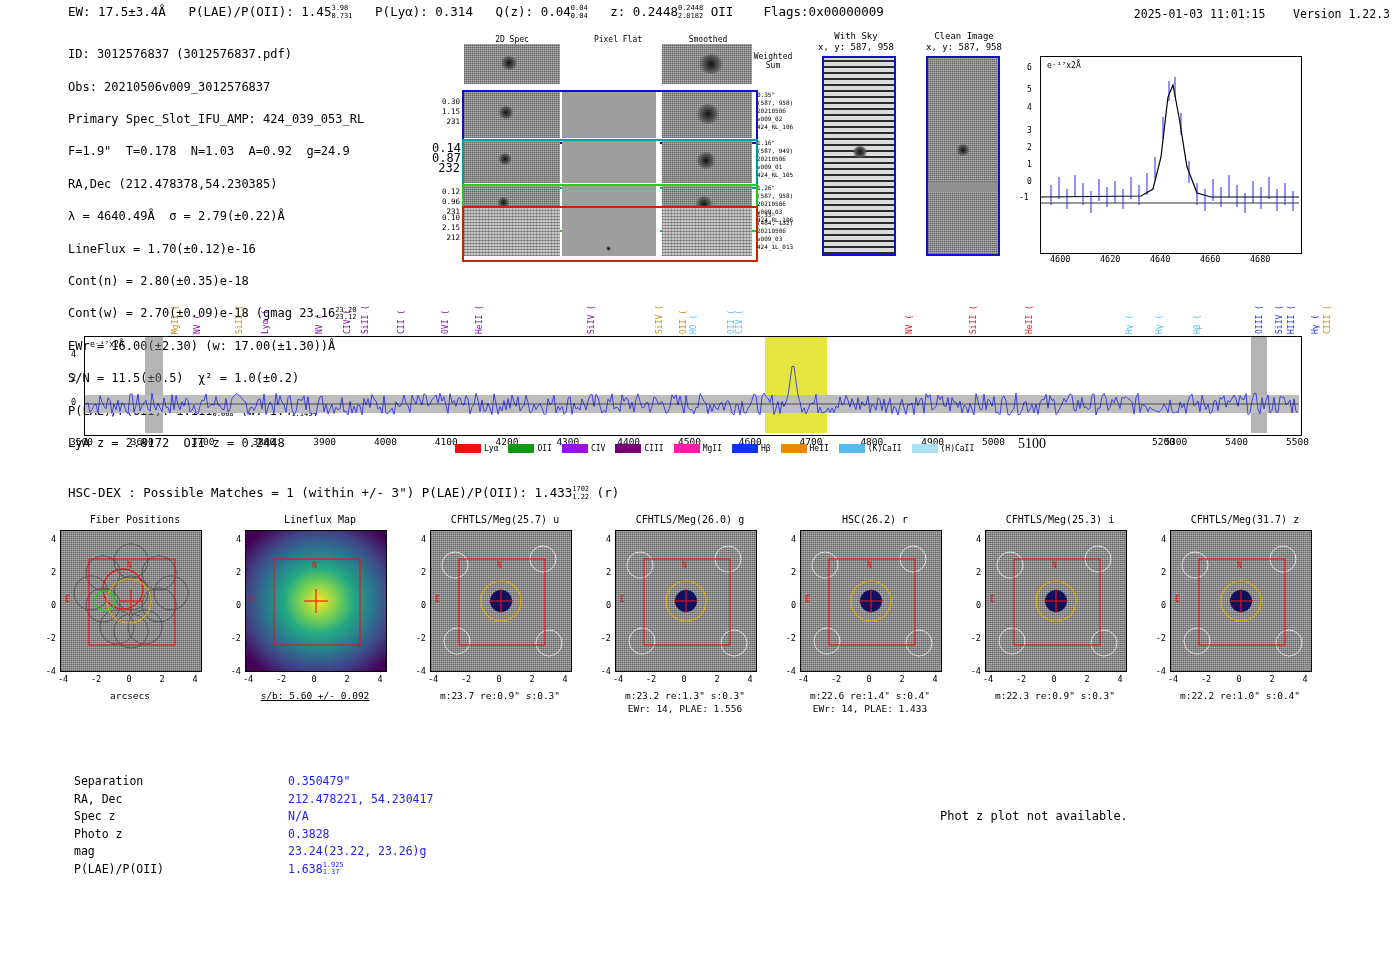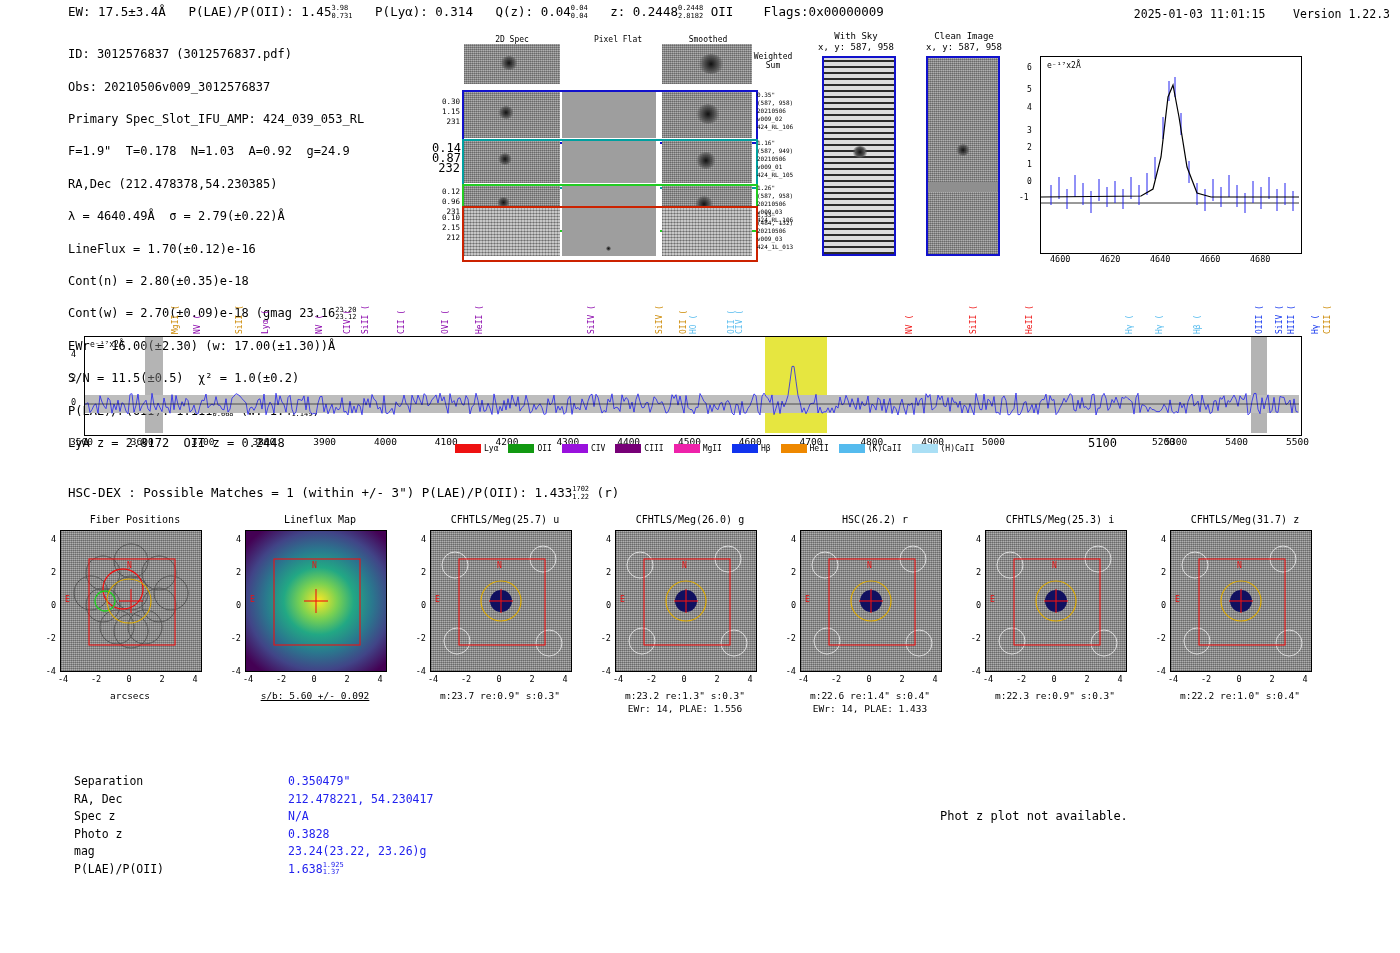--- a/index.html
+++ b/index.html
@@ -327,21 +327,21 @@
     <span class="abs" style="left: 350.8px; top: 0px; font-size: 9.5px;">4100</span>
     <span class="abs" style="left: 411.6px; top: 0px; font-size: 9.5px;">4200</span>
     <span class="abs" style="left: 472.4px; top: 0px; font-size: 9.5px;">4300</span>
     <span class="abs" style="left: 533.2px; top: 0px; font-size: 9.5px;">4400</span>
     <span class="abs" style="left: 594px; top: 0px; font-size: 9.5px;">4500</span>
     <span class="abs" style="left: 654.8px; top: 0px; font-size: 9.5px;">4600</span>
     <span class="abs" style="left: 715.6px; top: 0px; font-size: 9.5px;">4700</span>
     <span class="abs" style="left: 776.4px; top: 0px; font-size: 9.5px;">4800</span>
     <span class="abs" style="left: 837.2px; top: 0px; font-size: 9.5px;">4900</span>
     <span class="abs" style="left: 898px; top: 0px; font-size: 9.5px;">5000</span>
-    <span class="abs" style="left: 1004px; top: 0px; font-size: 12px;">5100</span>
+    <span class="abs" style="left: 934px; top: 0px; font-size: 14px; font-family: Liberation Serif, serif;">5100</span>
     <span class="abs" style="left: 1068px; top: 0px; font-size: 9.5px;">5200</span>
     <span class="abs" style="left: 1080.4px; top: 0px; font-size: 9.5px;">5300</span>
     <span class="abs" style="left: 1141.2px; top: 0px; font-size: 9.5px;">5400</span>
     <span class="abs" style="left: 1202px; top: 0px; font-size: 9.5px;">5500</span>
   </div>
 
 <div class="abs" id="legend"><span class="lg-item"><span class="legend-sq" style="background: rgb(238, 17, 17);"></span><span>Lyα</span></span><span class="lg-item"><span class="legend-sq" style="background: rgb(17, 153, 17);"></span><span>OII</span></span><span class="lg-item"><span class="legend-sq" style="background: rgb(153, 17, 221);"></span><span>CIV</span></span><span class="lg-item"><span class="legend-sq" style="background: rgb(119, 0, 119);"></span><span>CIII</span></span><span class="lg-item"><span class="legend-sq" style="background: rgb(238, 34, 170);"></span><span>MgII</span></span><span class="lg-item"><span class="legend-sq" style="background: rgb(17, 51, 238);"></span><span>Hβ</span></span><span class="lg-item"><span class="legend-sq" style="background: rgb(238, 136, 0);"></span><span>HeII</span></span><span class="lg-item"><span class="legend-sq" style="background: rgb(85, 187, 238);"></span><span>(K)CaII</span></span><span class="lg-item"><span class="legend-sq" style="background: rgb(170, 223, 245);"></span><span>(H)CaII</span></span></div>
 
 <div class="abs hsc-line">
   <span>HSC-DEX : Possible Matches = 1 (within +/- 3")  P(LAE)/P(OII): 1.433</span><span class="frac"><span>1702</span><br><span>1.22</span></span> <span>(r)</span>

